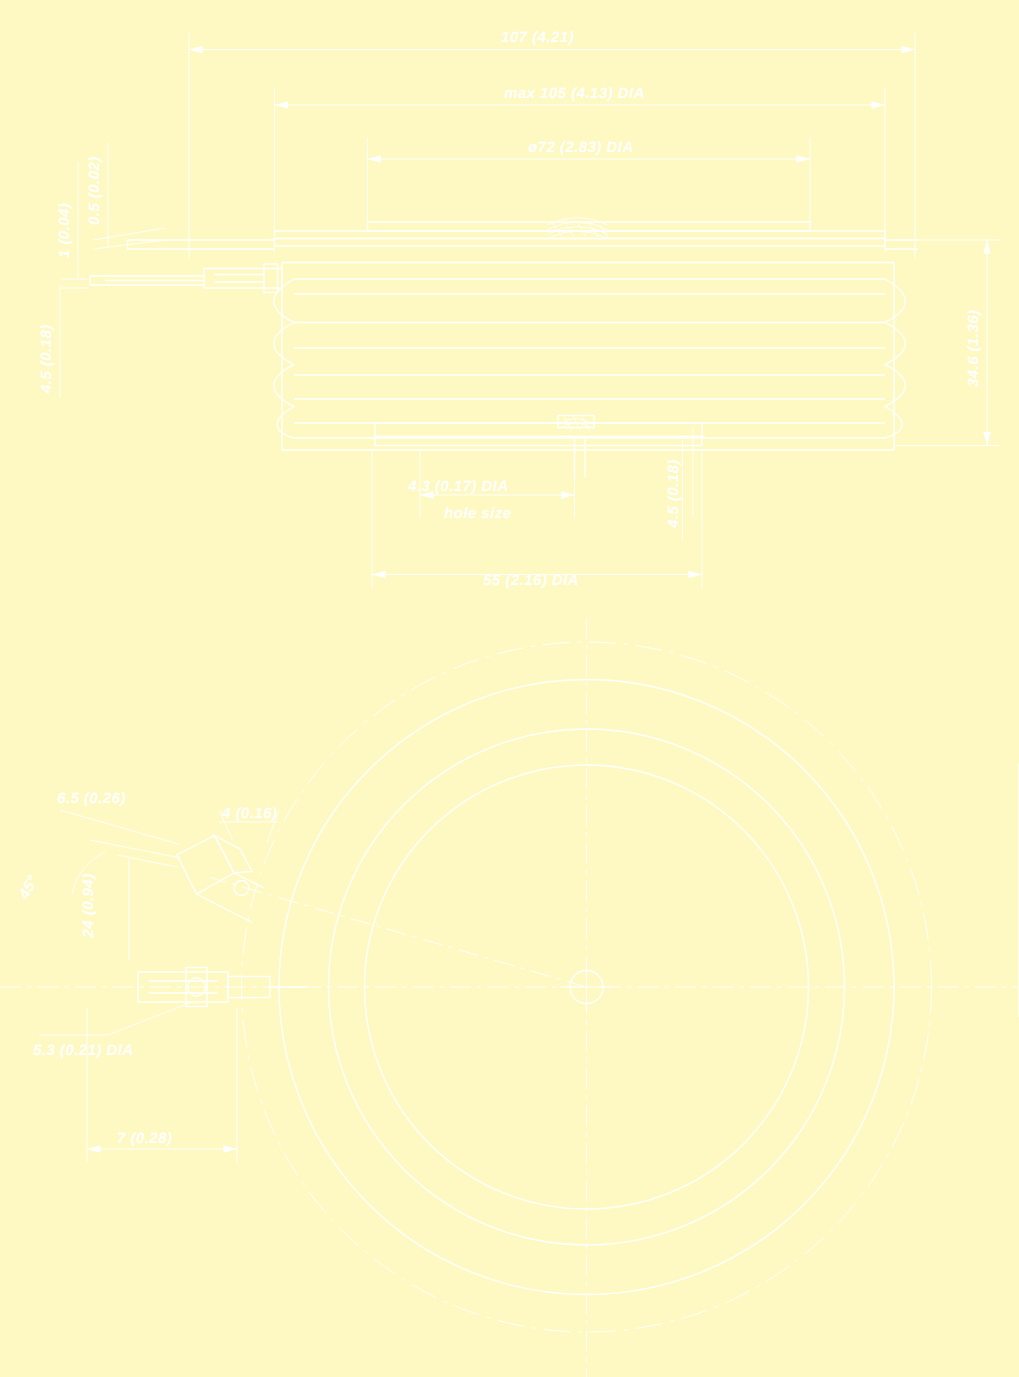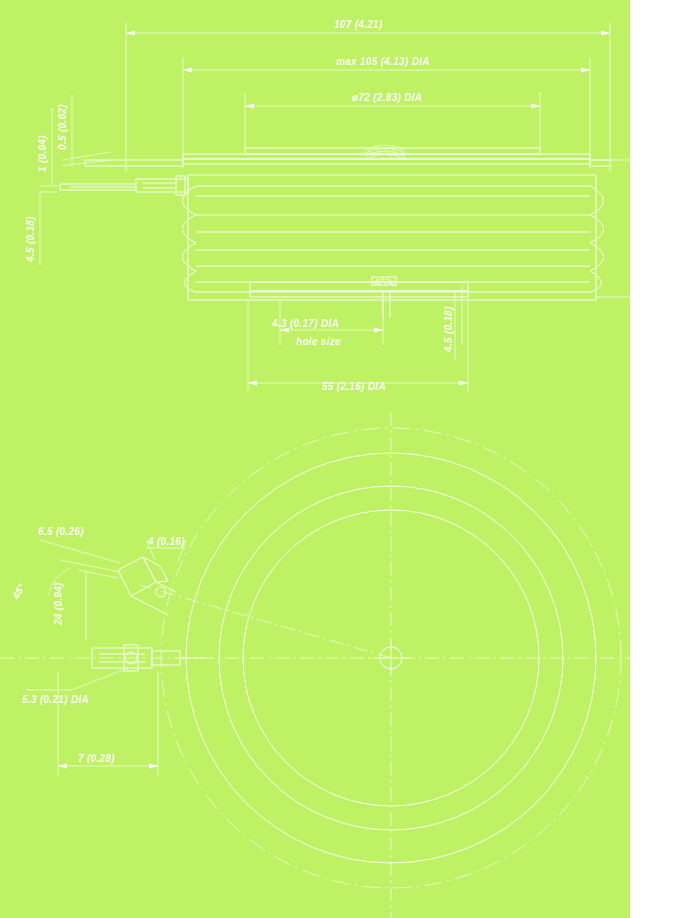--- a/index.html
+++ b/index.html
@@ -2,23 +2,23 @@
 <html><head>
 <meta charset="utf-8">
 <style>
   html, body {
     margin: 0;
     padding: 0;
     background: #ffffff;
   }
   #sheet {
     position: relative;
-    width: 630px;
+    width: 679px;
     height: 918px;
-    background: #bef264;
+    background: #fef9c3;
     overflow: hidden;
     font-family: "Liberation Sans", sans-serif;
   }
   #sheet svg {
     position: absolute;
     left: 0;
     top: 0;
   }
   .dimtext {
     fill: #ffffff;

